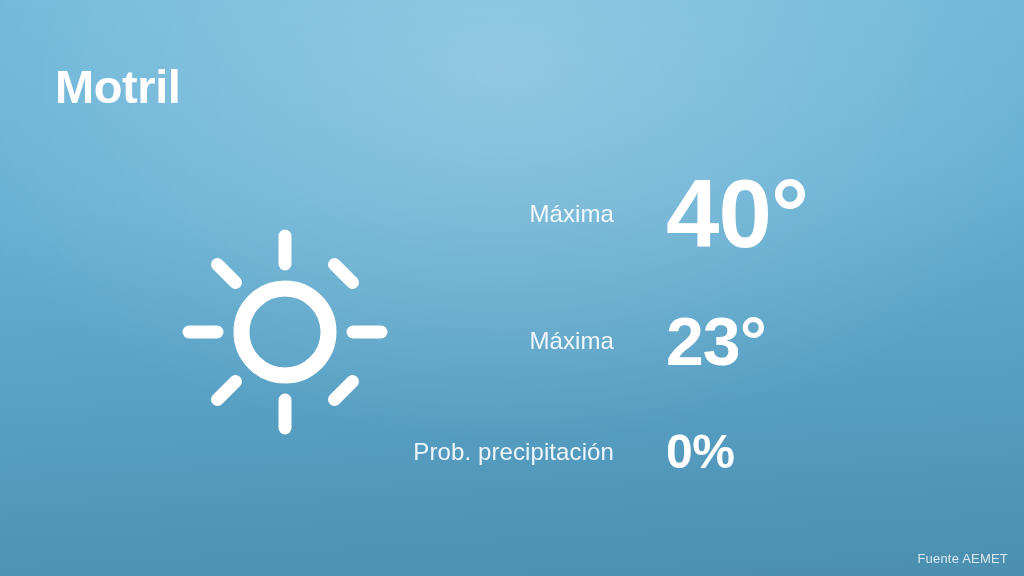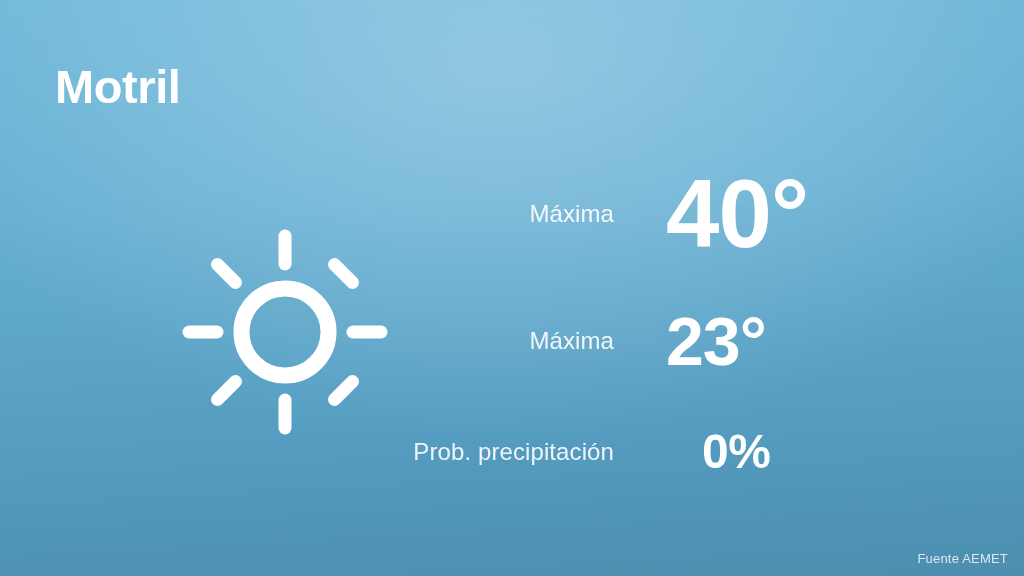--- a/index.html
+++ b/index.html
@@ -73,21 +73,21 @@
     top: 150px;
     width: 580px;
   }
   .row {
     display: flex;
     align-items: center;
     white-space: nowrap;
   }
   .row-max { height: 128px; }
   .row-min { height: 126px; }
-  .row-prec { height: 96px; gap: 36px; }
+  .row-prec { height: 96px; }
 
   .label {
     width: 266px;
     text-align: right;
     padding-right: 52px;
     box-sizing: border-box;
     color: rgba(255,255,255,0.90);
     font-size: 24px;
     font-weight: normal;
     letter-spacing: 0.1px;

